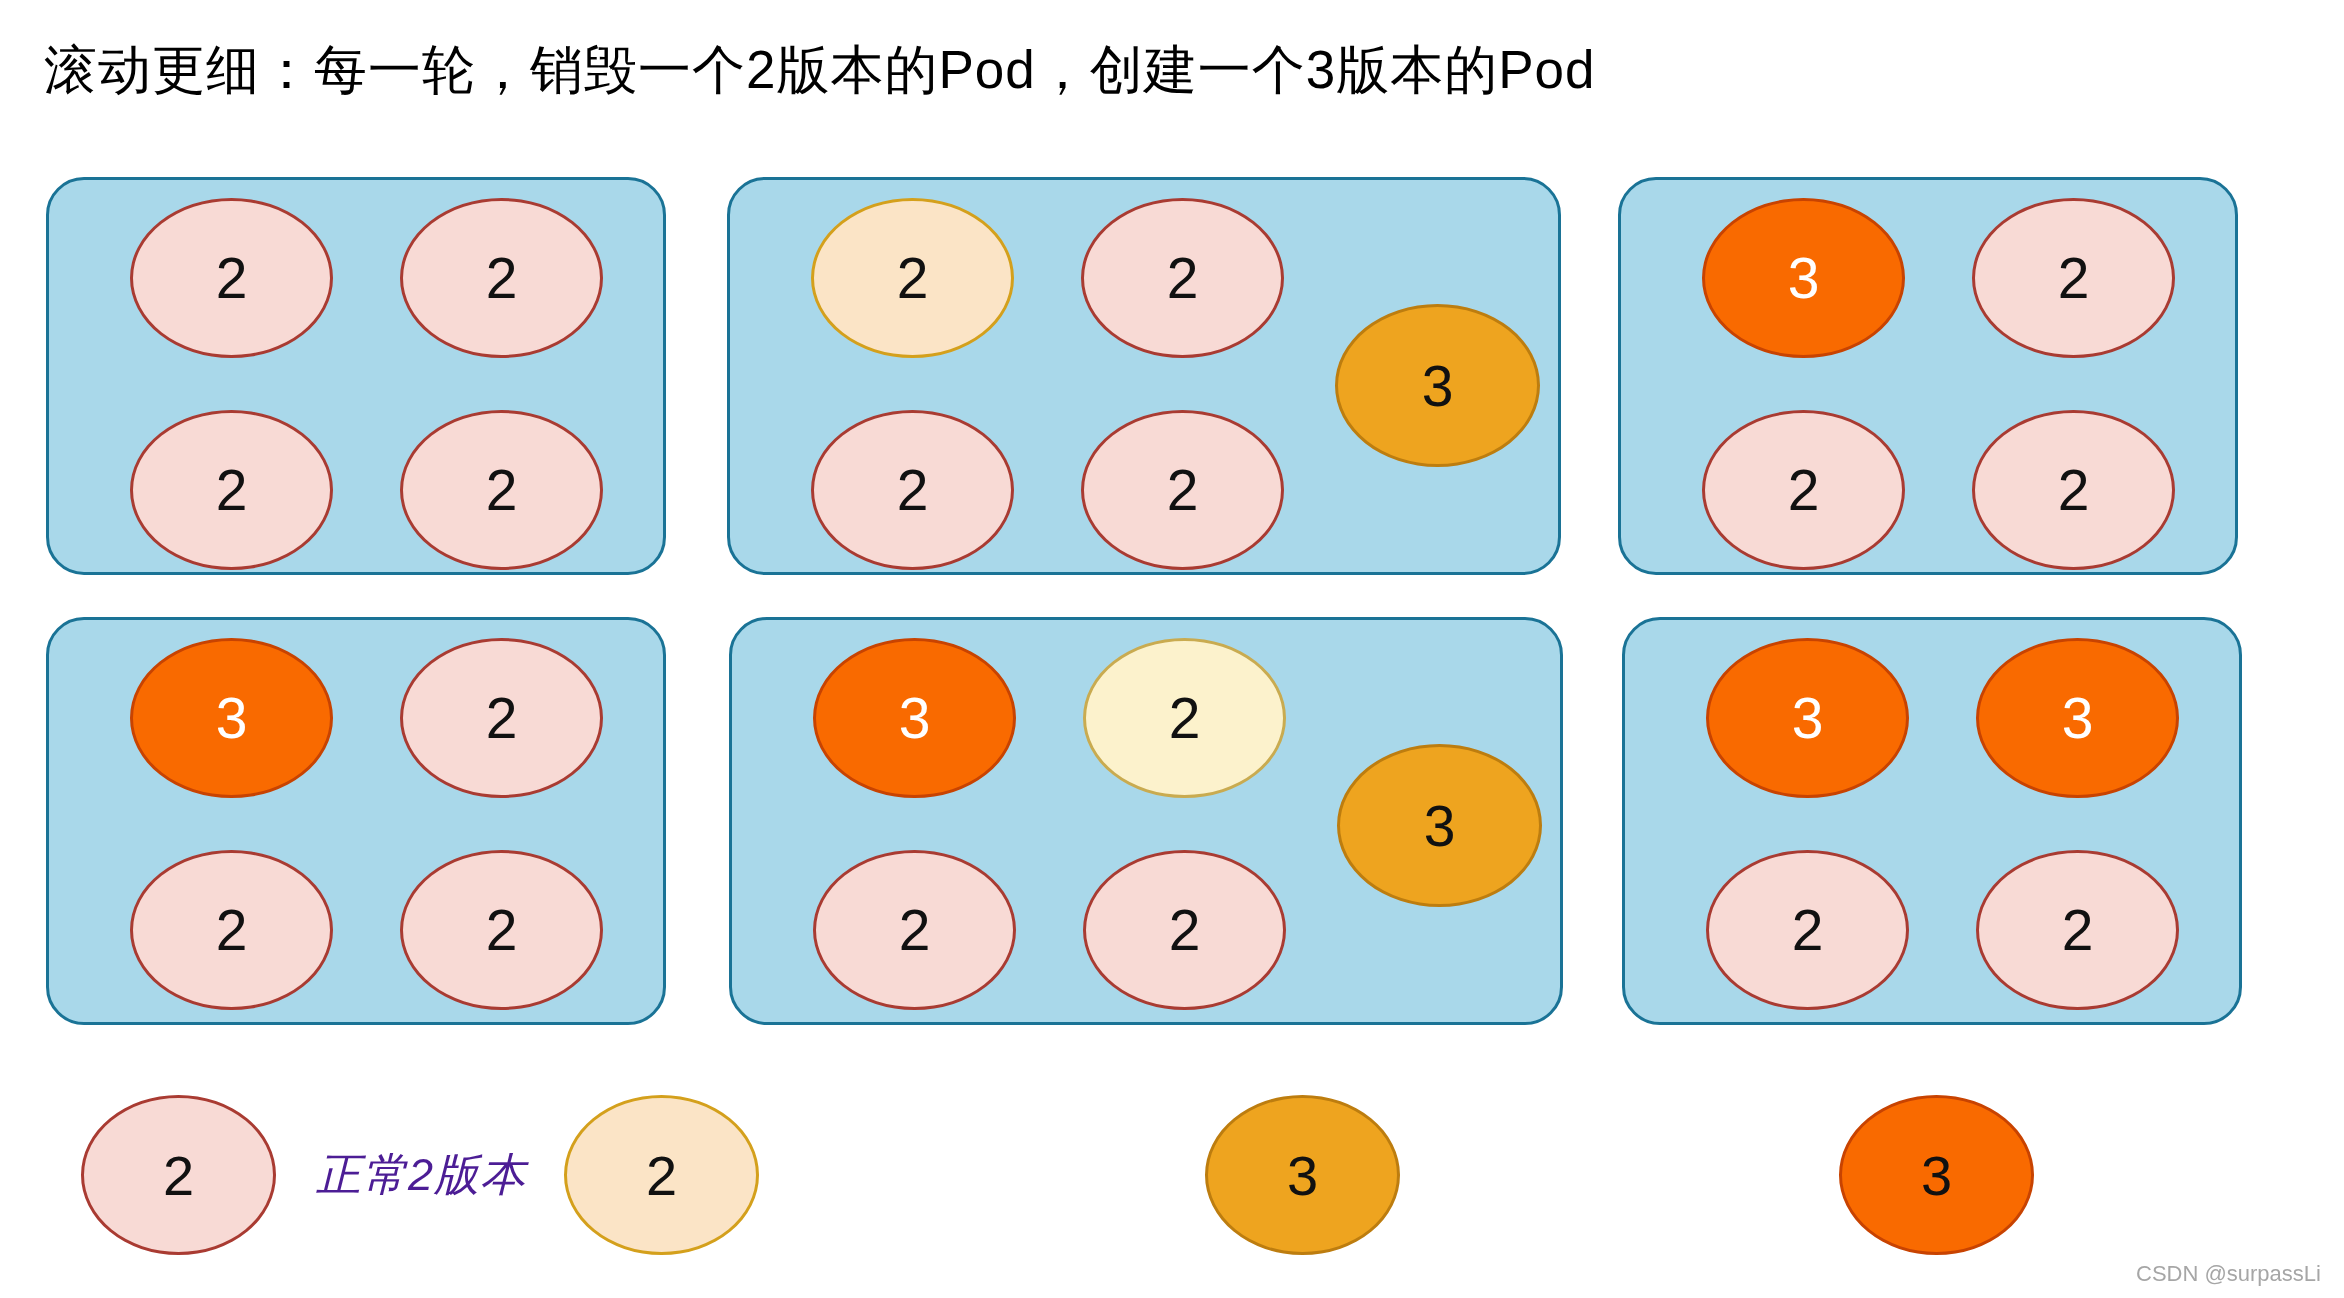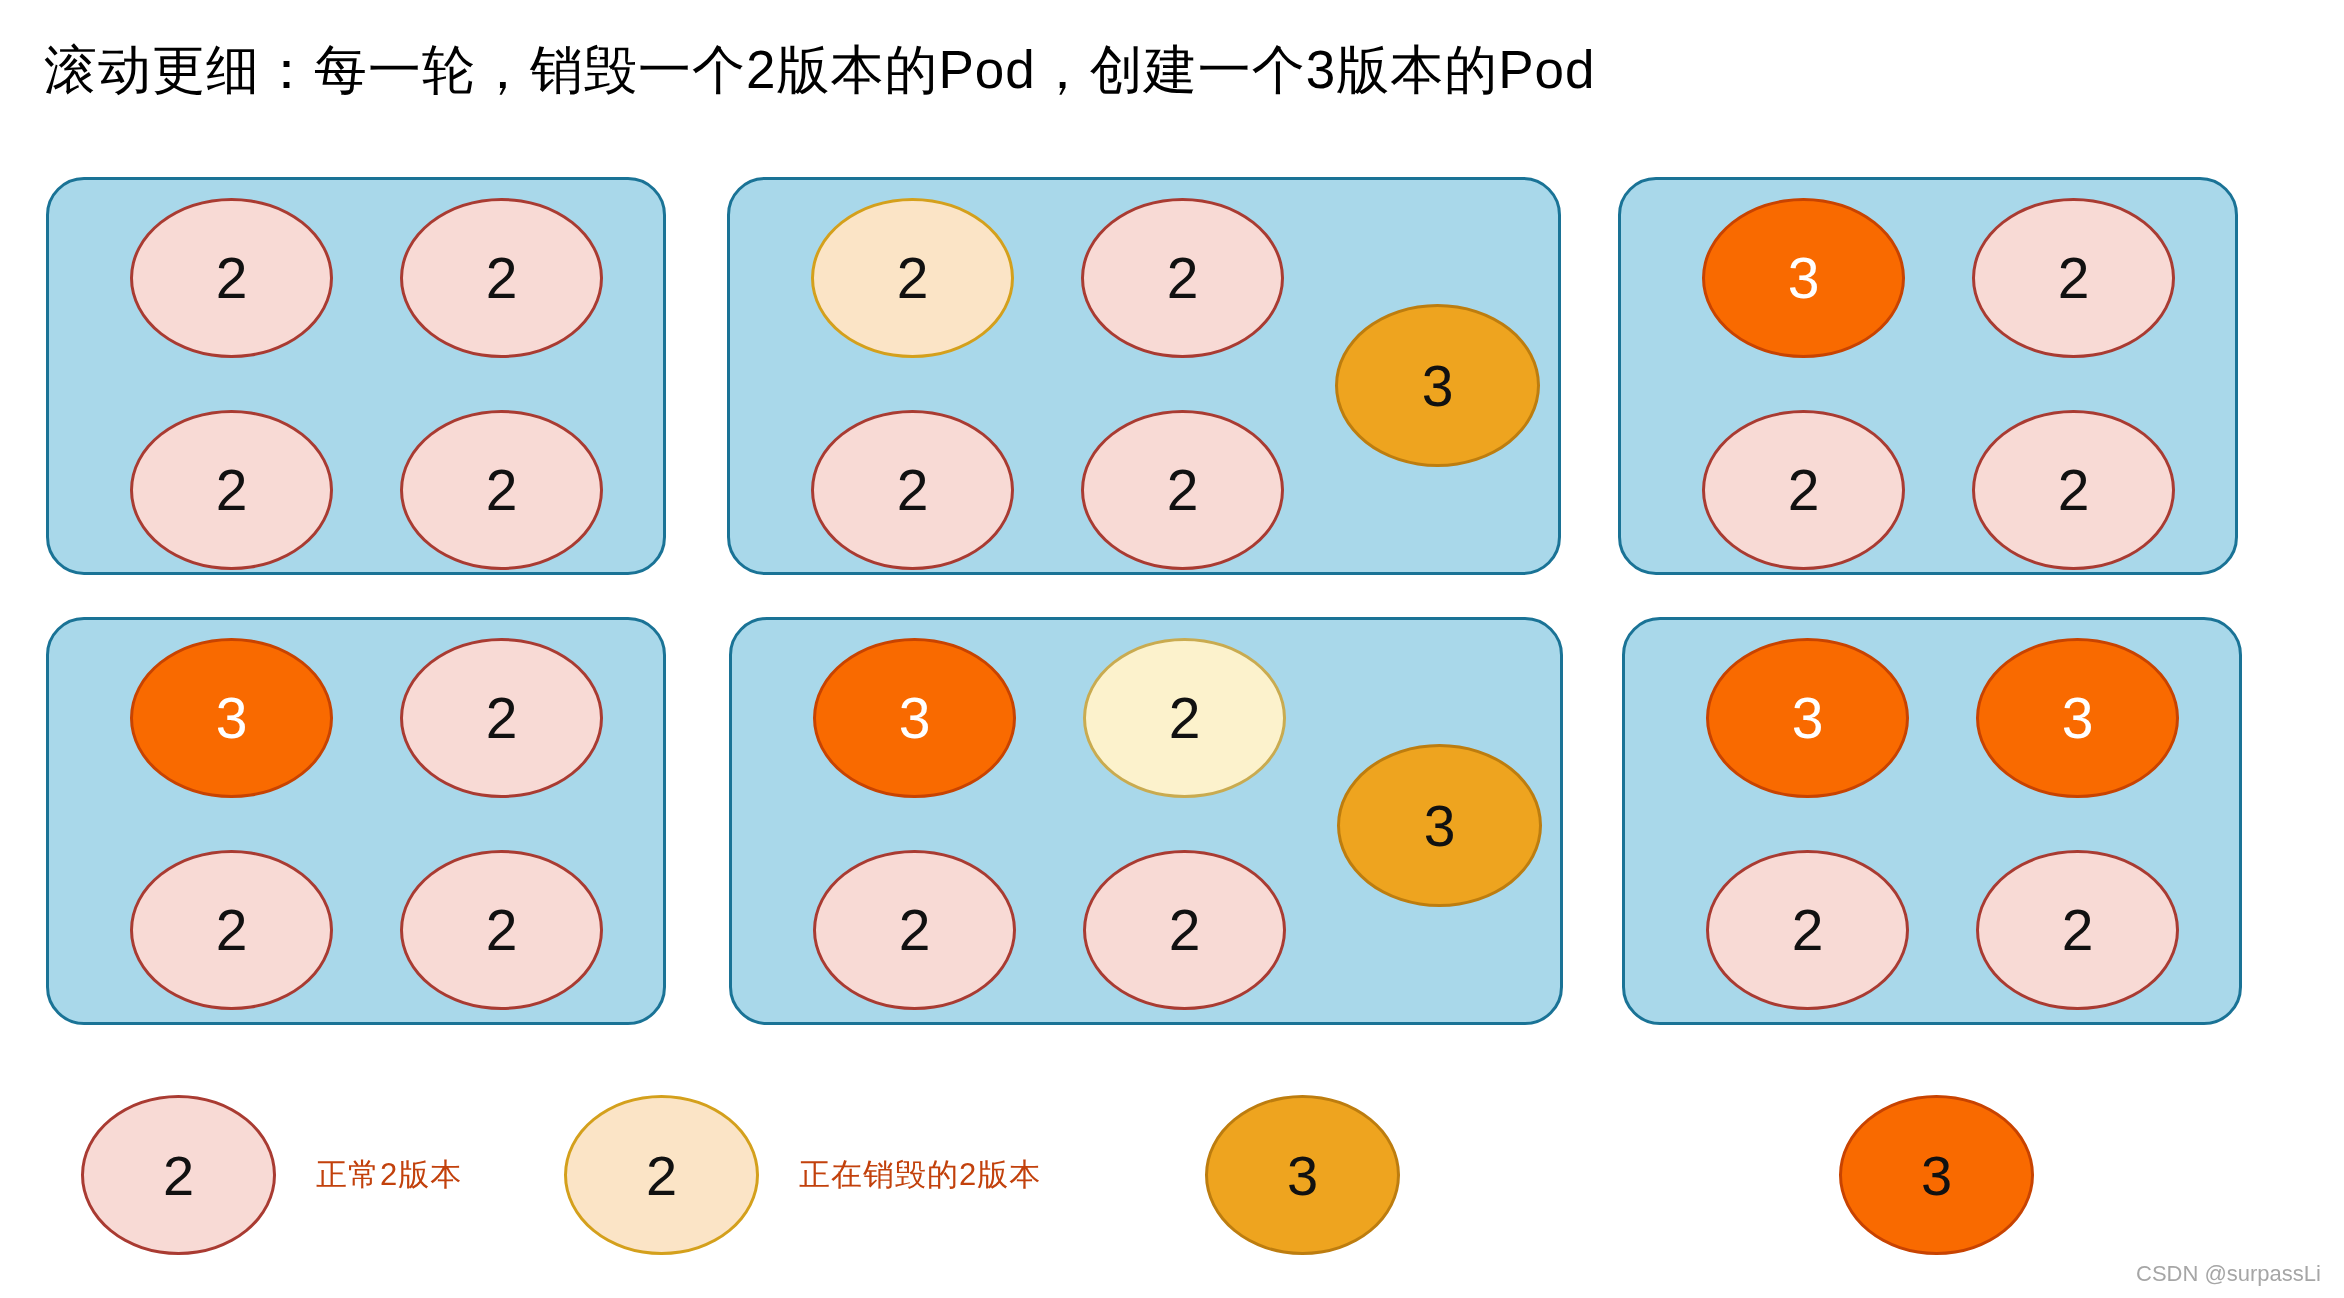--- a/index.html
+++ b/index.html
@@ -31,21 +31,21 @@
   .t-destroying-v2-alt{background:var(--destroying-v2-alt-fill,#FCF2CC);border:3.5px solid var(--destroying-v2-alt-border,#C9AB50);}
   .t-creating-v3{background:var(--creating-v3-fill,#EEA41F);border:3.5px solid var(--creating-v3-border,#BD7D0F);}
   .t-normal-v3{background:var(--normal-v3-fill,#F96A00);border:3.5px solid var(--normal-v3-border,#C84301);color:#fff;}
   .legend-item{
     position:absolute;top:1095px;height:160px;display:flex;align-items:center;gap:40px;
   }
   .legend-pod{
     width:195px;height:160px;border-radius:50%;flex:0 0 auto;
     display:flex;align-items:center;justify-content:center;font-size:56px;box-sizing:border-box;color:#111;
   }
-  .legend-text{font-size:31px;color:#c2410c;white-space:nowrap;letter-spacing:1px;}
+  .legend-text{font-size:45px;color:#4c1d95;white-space:nowrap;letter-spacing:1px;font-style:italic;}
   .watermark{
     position:absolute;left:2136px;top:1261px;font-size:22px;
     color:var(--watermark-color,#A6A6A6);white-space:nowrap;
   }
 </style>
 </head>
 <body>
 
 <div class="canvas">
 
@@ -150,21 +150,20 @@
   <div class="legend-item" style="left:81px">
     <div class="legend-pod t-normal-v2">
         <span>2</span>
       </div>
     <div class="legend-text">正常2版本</div>
   </div>
   <div class="legend-item" style="left:564px">
     <div class="legend-pod t-destroying-v2">
         <span>2</span>
       </div>
-    <div class="legend-text">正在销毁的2版本</div>
   </div>
   <div class="legend-item" style="left:1205px">
     <div class="legend-pod t-creating-v3">
         <span>3</span>
       </div>
   </div>
   <div class="legend-item" style="left:1839px">
     <div class="legend-pod t-normal-v3">
         <span>3</span>
       </div>

